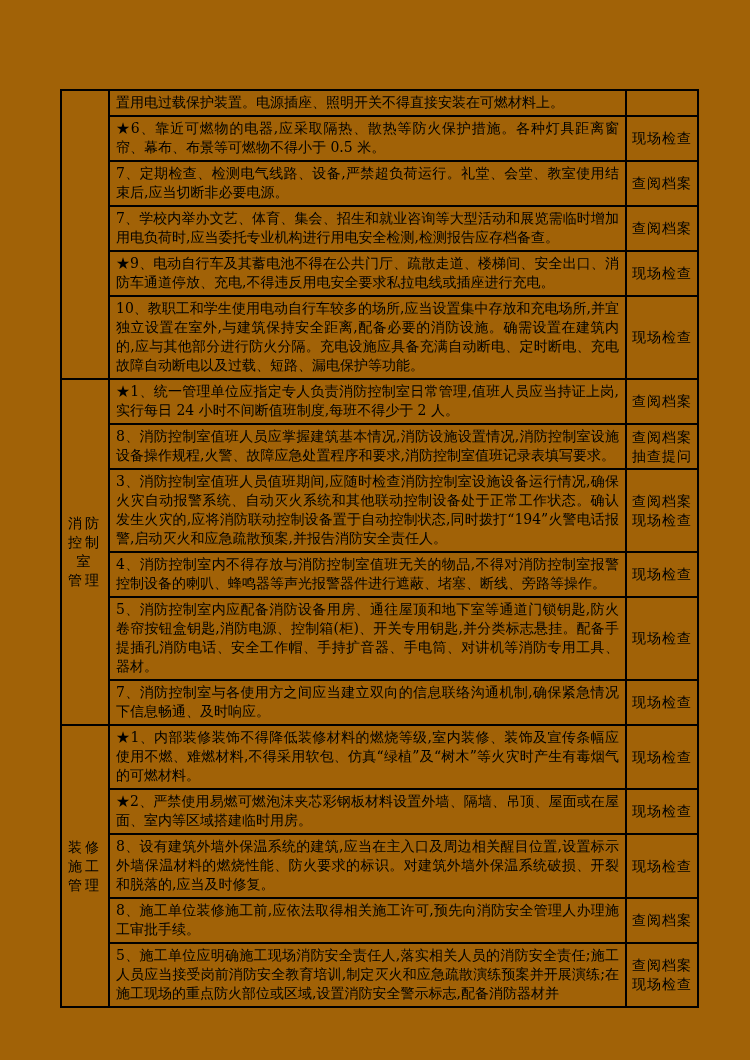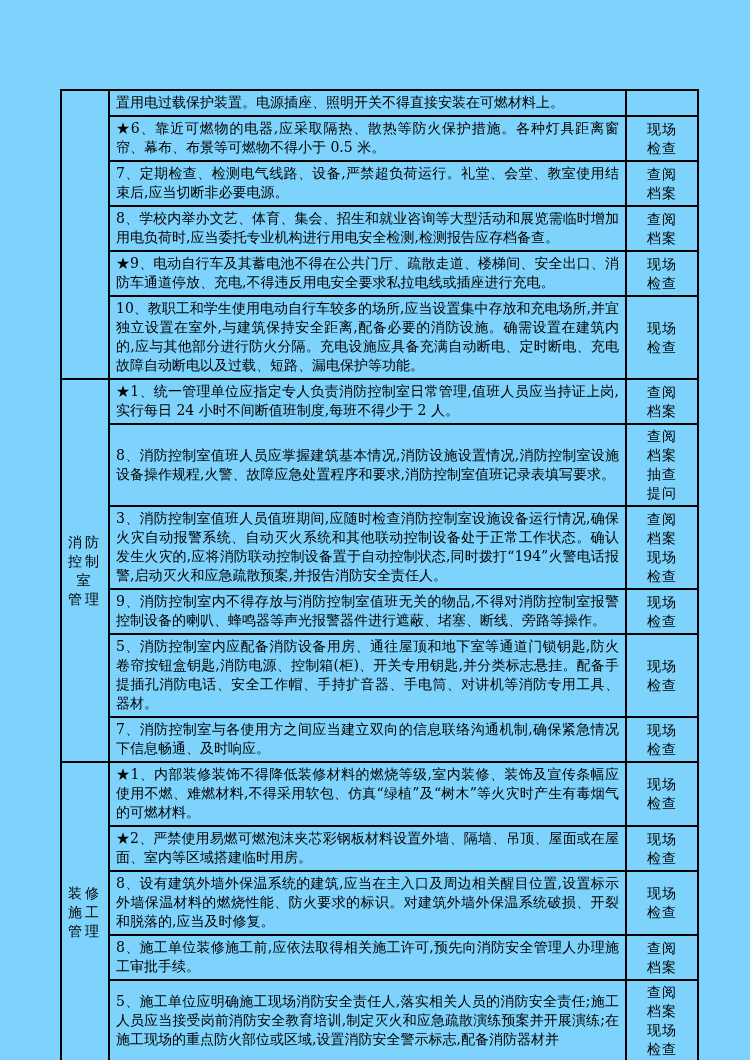--- a/index.html
+++ b/index.html
@@ -4,21 +4,21 @@
 <style>
   html, body {
     margin: 0;
     padding: 0;
     background: #ffffff;
   }
   .page {
     position: relative;
     width: 750px;
     height: 1060px;
-    background: #7dd3fc;
+    background: #a16207;
     font-family: "DejaVu Serif", "Liberation Serif", serif;
     color: #000000;
     overflow: hidden;
   }
   table.checklist {
     position: absolute;
     left: 60px;
     top: 89px;
     width: 637px;
     border-collapse: collapse;
@@ -40,21 +40,21 @@
     padding: 15px 1px;
   }
   td.text-cell {
     text-align: justify;
     padding: 2px 6px 3px 6px;
   }
   td.check-cell {
     text-align: center;
     white-space: pre-line;
     letter-spacing: 1px;
-    padding: 2px 18px;
+    padding: 2px 0;
   }
 </style>
 </head>
 <body>
 
 <div class="page">
   <table class="checklist">
     <colgroup>
       <col class="c-label">
       <col class="c-text">
@@ -69,21 +69,21 @@
       </tr>
       <tr>
         <td class="text-cell">★6、靠近可燃物的电器,应采取隔热、散热等防火保护措施。各种灯具距离窗帘、幕布、布景等可燃物不得小于 0.5 米。</td>
         <td class="check-cell">现场检查</td>
       </tr>
       <tr>
         <td class="text-cell">7、定期检查、检测电气线路、设备,严禁超负荷运行。礼堂、会堂、教室使用结束后,应当切断非必要电源。</td>
         <td class="check-cell">查阅档案</td>
       </tr>
       <tr>
-        <td class="text-cell">8、学校内举办文艺、体育、集会、招生和就业咨询等大型活动和展览需临时增加用电负荷时,应当委托专业机构进行用电安全检测,检测报告应存档备查。</td>
+        <td class="text-cell">7、学校内举办文艺、体育、集会、招生和就业咨询等大型活动和展览需临时增加用电负荷时,应当委托专业机构进行用电安全检测,检测报告应存档备查。</td>
         <td class="check-cell">查阅档案</td>
       </tr>
       <tr>
         <td class="text-cell">★9、电动自行车及其蓄电池不得在公共门厅、疏散走道、楼梯间、安全出口、消防车通道停放、充电,不得违反用电安全要求私拉电线或插座进行充电。</td>
         <td class="check-cell">现场检查</td>
       </tr>
       <tr>
         <td class="text-cell">10、教职工和学生使用电动自行车较多的场所,应当设置集中存放和充电场所,并宜独立设置在室外,与建筑保持安全距离,配备必要的消防设施。确需设置在建筑内的,应与其他部分进行防火分隔。充电设施应具备充满自动断电、定时断电、充电故障自动断电以及过载、短路、漏电保护等功能。</td>
         <td class="check-cell">现场检查</td>
       </tr>
@@ -100,21 +100,21 @@
         <td class="text-cell">8、消防控制室值班人员应掌握建筑基本情况,消防设施设置情况,消防控制室设施设备操作规程,火警、故障应急处置程序和要求,消防控制室值班记录表填写要求。</td>
         <td class="check-cell">查阅档案
 抽查提问</td>
       </tr>
       <tr>
         <td class="text-cell">3、消防控制室值班人员值班期间,应随时检查消防控制室设施设备运行情况,确保火灾自动报警系统、自动灭火系统和其他联动控制设备处于正常工作状态。确认发生火灾的,应将消防联动控制设备置于自动控制状态,同时拨打“194”火警电话报警,启动灭火和应急疏散预案,并报告消防安全责任人。</td>
         <td class="check-cell">查阅档案
 现场检查</td>
       </tr>
       <tr>
-        <td class="text-cell">9、消防控制室内不得存放与消防控制室值班无关的物品,不得对消防控制室报警控制设备的喇叭、蜂鸣器等声光报警器件进行遮蔽、堵塞、断线、旁路等操作。</td>
+        <td class="text-cell">4、消防控制室内不得存放与消防控制室值班无关的物品,不得对消防控制室报警控制设备的喇叭、蜂鸣器等声光报警器件进行遮蔽、堵塞、断线、旁路等操作。</td>
         <td class="check-cell">现场检查</td>
       </tr>
       <tr>
         <td class="text-cell">5、消防控制室内应配备消防设备用房、通往屋顶和地下室等通道门锁钥匙,防火卷帘按钮盒钥匙,消防电源、控制箱(柜)、开关专用钥匙,并分类标志悬挂。配备手提插孔消防电话、安全工作帽、手持扩音器、手电筒、对讲机等消防专用工具、器材。</td>
         <td class="check-cell">现场检查</td>
       </tr>
       <tr>
         <td class="text-cell">7、消防控制室与各使用方之间应当建立双向的信息联络沟通机制,确保紧急情况下信息畅通、及时响应。</td>
         <td class="check-cell">现场检查</td>
       </tr>

